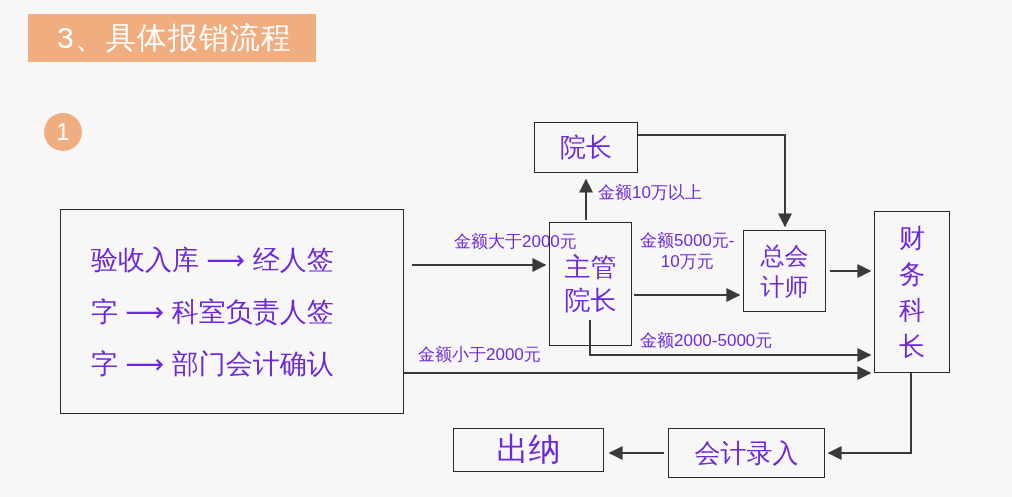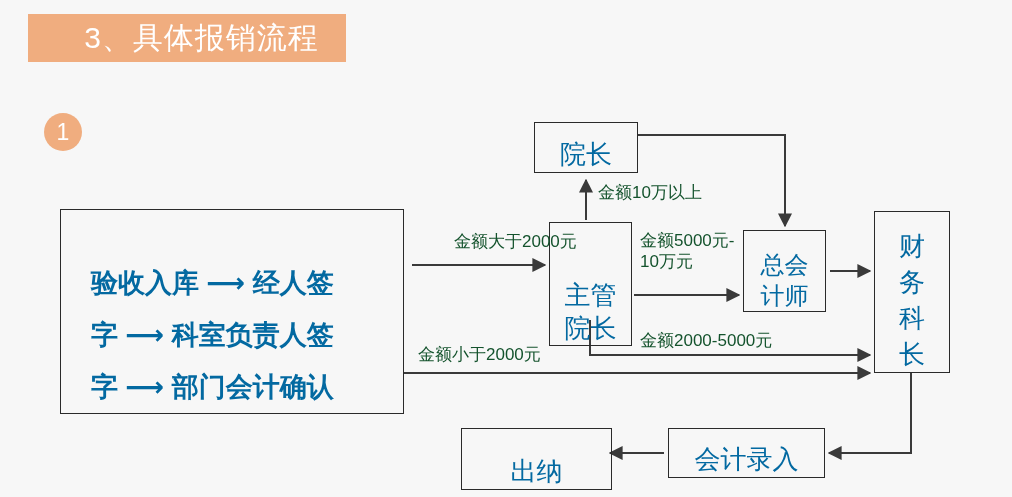--- a/index.html
+++ b/index.html
@@ -14,28 +14,27 @@
     overflow: hidden;
     font-family: "Liberation Sans", "DejaVu Sans", sans-serif;
     color: #111;
   }
 
   
   .title-band {
     position: absolute;
     left: 28px;
     top: 14px;
-    width: 318px;
+    width: 288px;
     height: 48px;
     background: #f0ad7f;
     display: flex;
     align-items: center;
     box-sizing: border-box;
     padding-left: 29px;
-    justify-content: center;
   }
   .title-band .title-text {
     color: #ffffff;
     font-size: 30px;
     letter-spacing: 1px;
     line-height: 1;
     white-space: nowrap;
   }
 
   
@@ -65,55 +64,55 @@
     white-space: nowrap;
   }
 
   
   .box {
     position: absolute;
     border: 1px solid #2a2a2a;
     background: transparent;
     box-sizing: border-box;
     display: flex;
-    align-items: flex-end;
+    align-items: center;
     justify-content: center;
     text-align: center;
-    color: #0369a1;
+    color: #6d28d9;
   }
 
   #box-intake {
     left: 60px;  top: 209px;  width: 344px; height: 205px;
     justify-content: flex-start;
     padding-left: 30px;
   }
   #box-intake .intake-text {
     font-size: 27px;
     line-height: 52px;
     text-align: left;
     white-space: pre-line;
-    font-weight: bold;
   }
 
   #box-dean       { left: 534px; top: 122px; width: 104px; height: 51px;  font-size: 26px; }
   #box-vicedean   { left: 549px; top: 222px; width:  83px; height: 124px;  font-size: 26px; line-height: 33px; }
   #box-chiefacct  { left: 743px; top: 230px; width:  83px; height: 82px;  font-size: 24px; line-height: 31px; }
   #box-finhead    { left: 874px; top: 211px; width:  76px; height: 162px; font-size: 26px; line-height: 36px; }
-  #box-cashier    { left: 453px; top: 428px; width: 151px; height: 62px;  font-size: 26px; margin-left: 8px; }
+  #box-cashier    { left: 453px; top: 428px; width: 151px; height: 44px;  font-size: 32px; }
   #box-acctentry  { left: 668px; top: 428px; width: 157px; height: 50px;  font-size: 26px; }
 
   .box .box-label { display: block; white-space: pre-line; }
 
   
   .edge-label {
     position: absolute;
     font-size: 17px;
-    color: #14532d;
+    color: #6d28d9;
     white-space: pre-line;
     line-height: 21px;
+    text-align: center;
   }
   #lbl-gt2000   { left: 408px; top: 231px; margin-left: 46px; }
   #lbl-over10w  { left: 598px; top: 182px; }
   #lbl-5000-10w { left: 640px; top: 230px; }
   #lbl-lt2000   { left: 418px; top: 336px; margin-top: 8px; }
   #lbl-2000-5000{ left: 640px; top: 330px; }
 
   
   svg.connectors {
     position: absolute;

